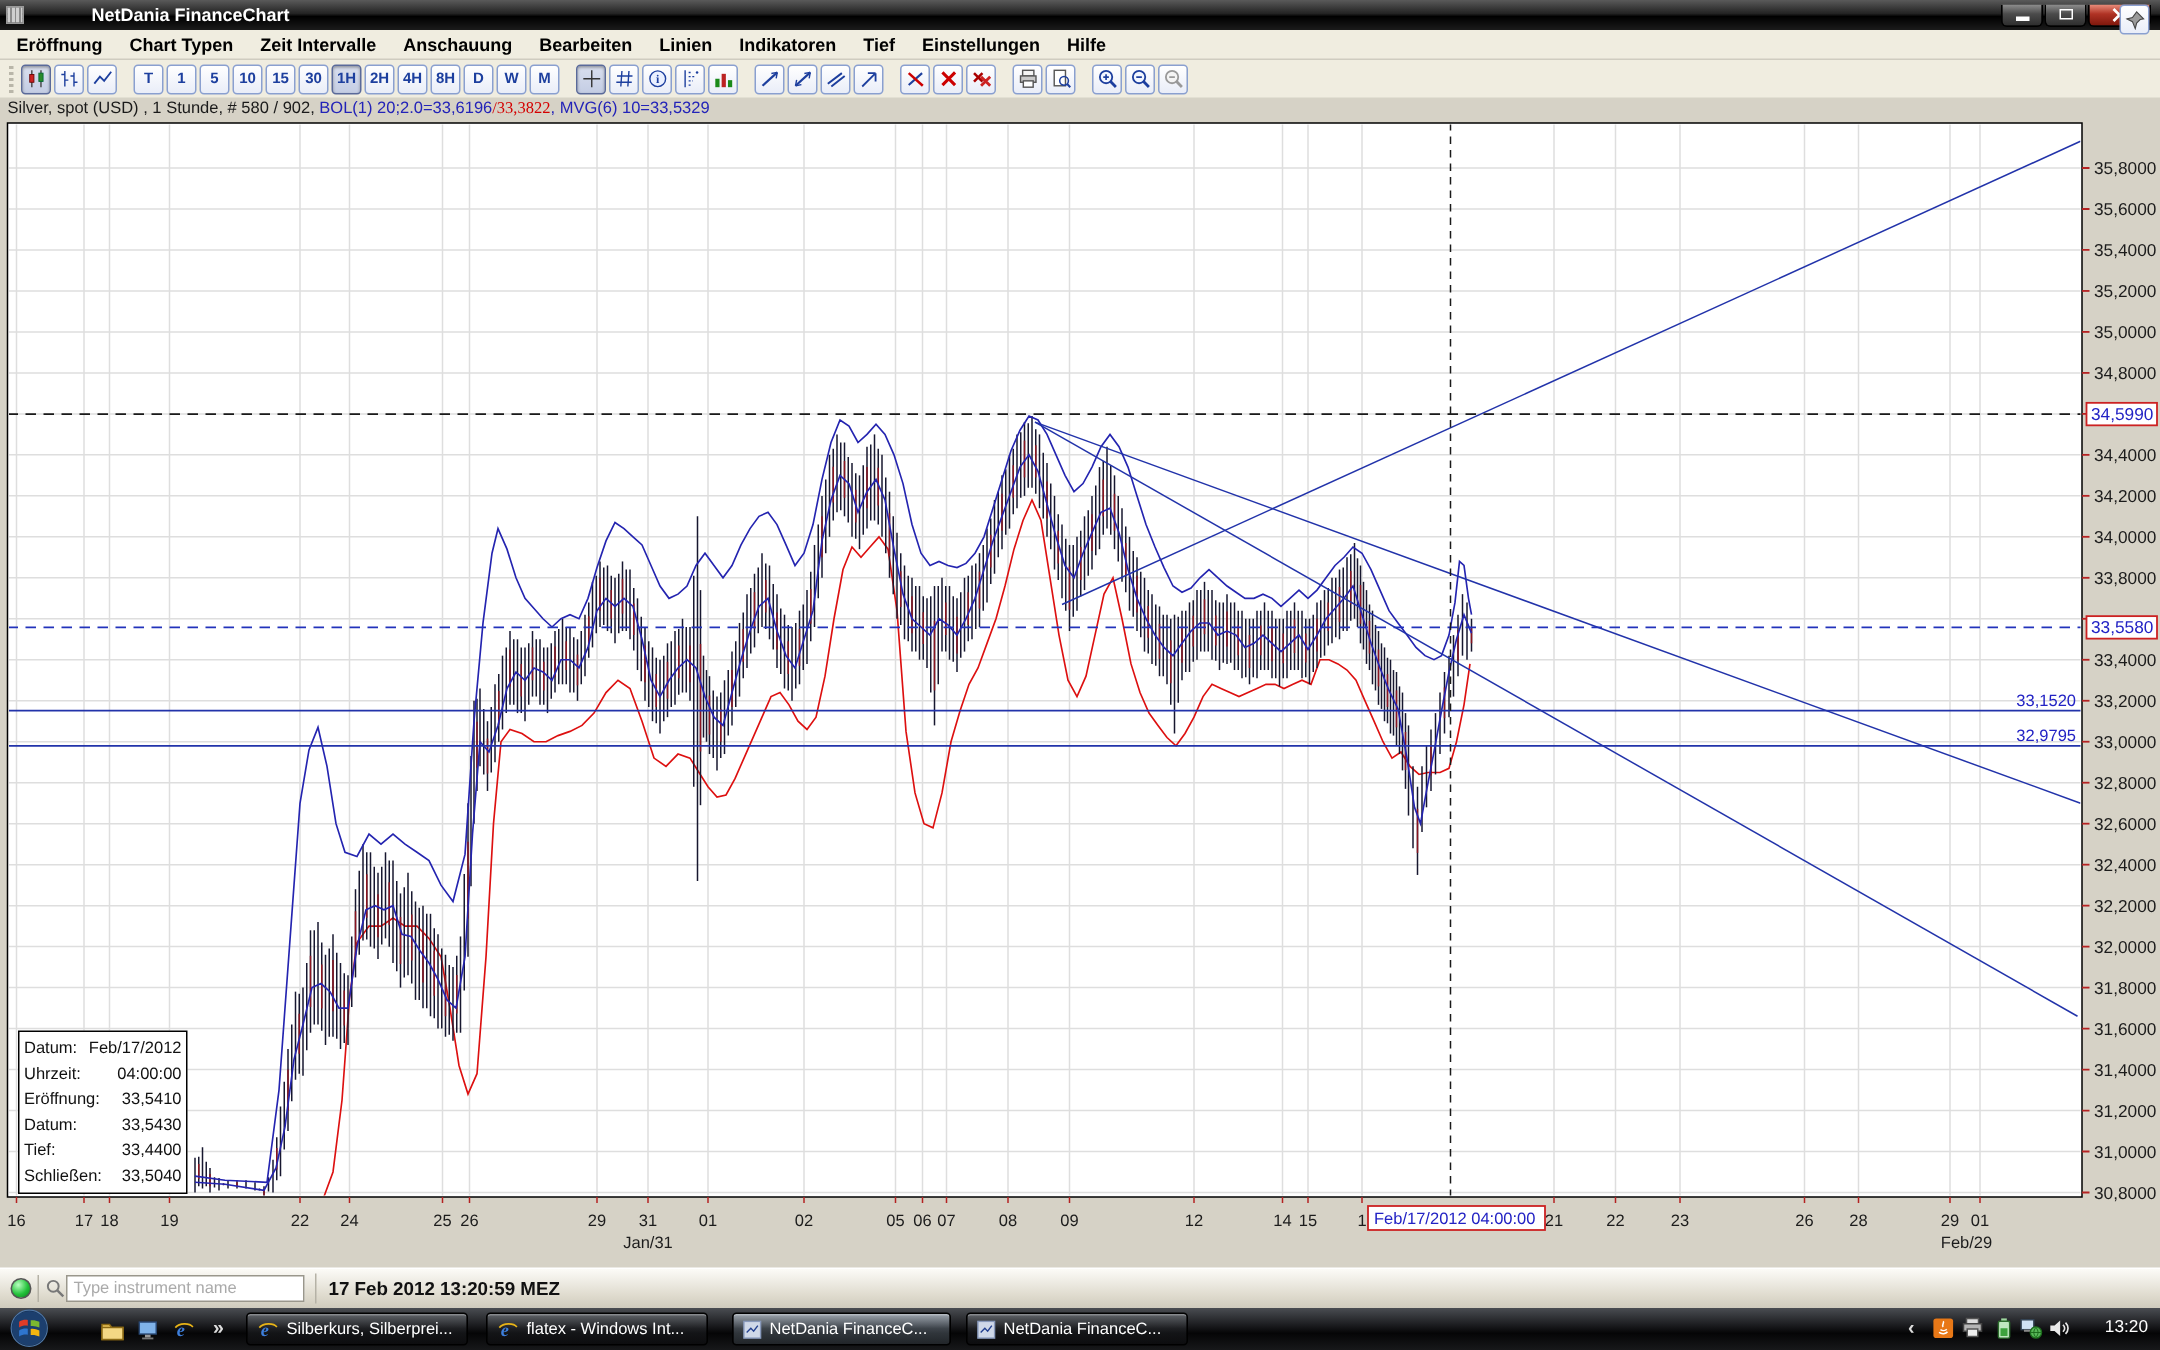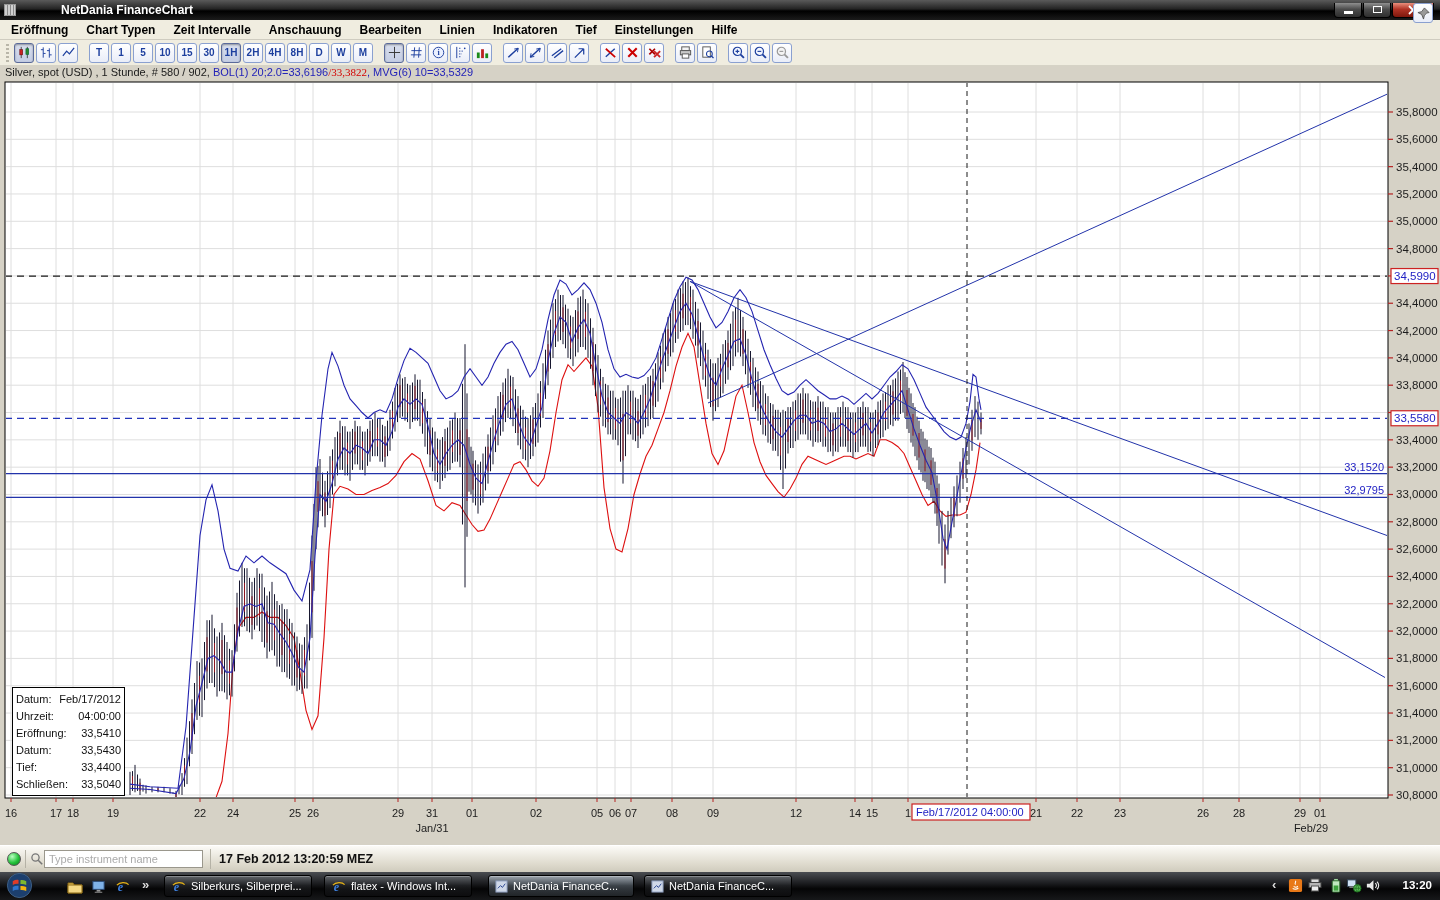--- a/index.html
+++ b/index.html
@@ -75,21 +75,21 @@
   .ql{position:absolute;top:6px;width:17px;height:17px;display:flex;align-items:center;justify-content:center;cursor:default;}
   .chev{position:absolute;color:#dcdcdc;font-size:13px;font-weight:bold;top:5px;cursor:default;}
   .task-btn{position:absolute;top:3px;height:22px;border-radius:3px;border:1px solid #000;
     background:linear-gradient(rgba(130,135,140,.55),rgba(40,42,46,.55) 48%,rgba(10,10,12,.6));
     color:#fff;font-size:11px;display:flex;align-items:center;padding:0 6px;cursor:default;
     box-shadow:inset 0 1px 0 rgba(255,255,255,.25);white-space:nowrap;overflow:hidden;}
   .task-btn.active{background:linear-gradient(rgba(190,200,210,.75),rgba(90,100,110,.6) 48%,rgba(40,45,50,.7));}
   .task-btn .ticon{margin-right:5px;flex:0 0 auto;display:flex;}
   .task-btn .tlabel{overflow:hidden;text-overflow:ellipsis;}
   .tray-icon{position:absolute;top:6px;display:flex;cursor:default;}
-  .clock{position:absolute;right:8px;top:7px;color:#fff;font-size:11.5px;font-weight:bold;}
+  .clock{position:absolute;right:8px;top:7px;color:#fff;font-size:11.5px;}
 </style>
 </head>
 <body>
 
 <div class="titlebar">
   <div class="title-icon"></div>
   <span>NetDania FinanceChart</span>
   <div class="win-btns">
     <div class="win-btn min">
         <div class="glyph-min"></div>

